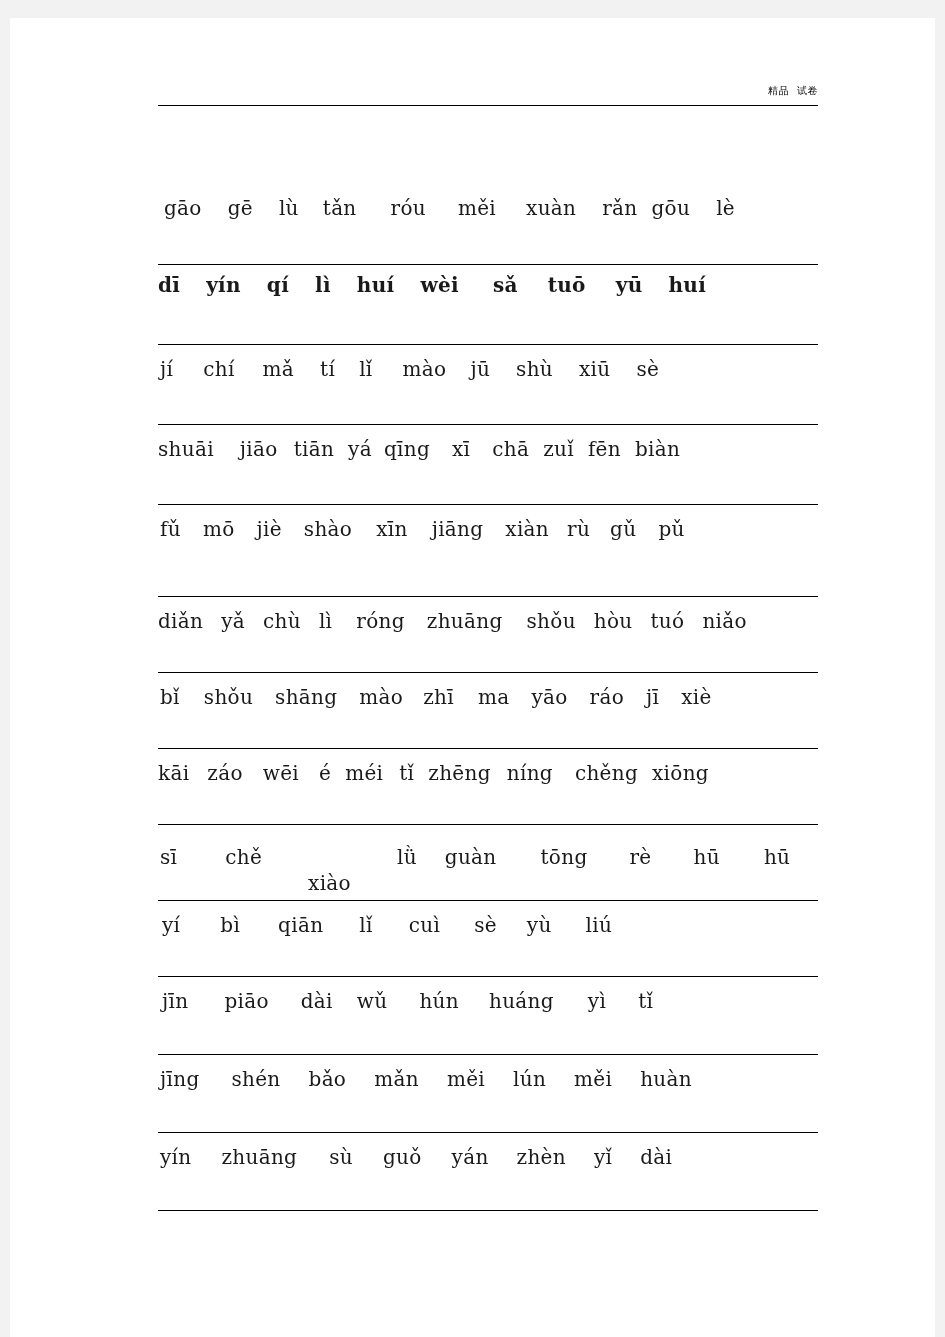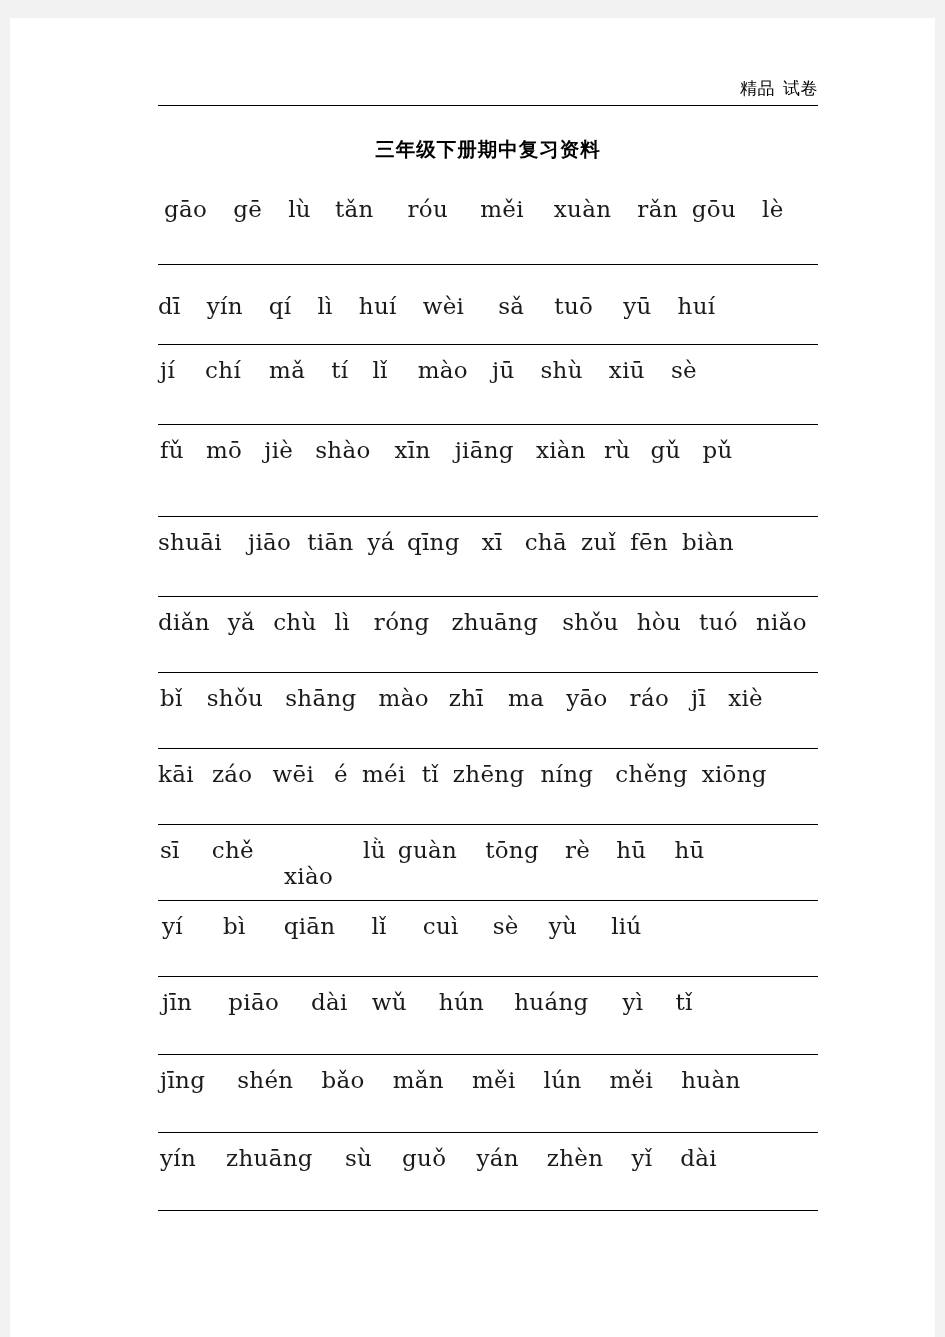--- a/index.html
+++ b/index.html
@@ -30,21 +30,21 @@
     top: 62px;
     width: 660px;
     text-align: right;
     border-bottom: 1.6px solid #000;
     padding-bottom: 2px;
     height: 26px;
     box-sizing: border-box;
   }
   .header-text {
     font-family: "DejaVu Sans", sans-serif;
-    font-size: 17px;
+    font-size: 10px;
     color: #000;
     letter-spacing: 0.5px;
     line-height: 14px;
     display: inline-block;
   }
   .header-text .gap { display:inline-block; width: 8px; }
 
   
   .doc-title {
     position: absolute;
@@ -65,21 +65,21 @@
     left: 148px;
     top: 166px;
     width: 660px;
   }
   .pyrow {
     position: relative;
     box-sizing: border-box;
     display: flex;
     align-items: flex-start;
     font-family: "DejaVu Serif", serif;
-    font-size: 23px;
+    font-size: 20px;
     color: #1a1a1a;
     letter-spacing: 0.3px;
     white-space: nowrap;
   }
   .pyrow.ruled {
     border-top: 1.4px solid #000;
   }
   .pyrow .syl {
     display: inline-block;
   }
@@ -90,36 +90,35 @@
 </style>
 </head>
 <body>
 
 <div class="page">
 
   <div class="header-band">
     <span class="header-text"><span>精品</span><span class="gap"></span><span>试卷</span></span>
   </div>
 
-  <div class="doc-title">三年级下册期中复习资料</div>
 
   <div class="rows" id="rows-host">
       <div class="pyrow" style="height: 80px; padding-top: 12px; padding-left: 6px;">
         <span class="syl" style="margin-left: 0px;">gāo</span>
         <span class="syl" style="margin-left: 26px;">gē</span>
         <span class="syl" style="margin-left: 26px;">lù</span>
         <span class="syl" style="margin-left: 24px;">tǎn</span>
         <span class="syl" style="margin-left: 34px;">róu</span>
         <span class="syl" style="margin-left: 32px;">měi</span>
         <span class="syl" style="margin-left: 30px;">xuàn</span>
         <span class="syl" style="margin-left: 26px;">rǎn</span>
         <span class="syl" style="margin-left: 14px;">gōu</span>
         <span class="syl" style="margin-left: 26px;">lè</span>
       </div>
-      <div class="pyrow ruled" style="height: 80px; padding-top: 28px; padding-left: 0px;">
+      <div class="pyrow ruled" style="height: 80px; padding-top: 8px; padding-left: 0px; font-weight: bold;">
         <span class="syl" style="margin-left: 0px;">dī</span>
         <span class="syl" style="margin-left: 26px;">yín</span>
         <span class="syl" style="margin-left: 26px;">qí</span>
         <span class="syl" style="margin-left: 26px;">lì</span>
         <span class="syl" style="margin-left: 26px;">huí</span>
         <span class="syl" style="margin-left: 26px;">wèi</span>
         <span class="syl" style="margin-left: 34px;">sǎ</span>
         <span class="syl" style="margin-left: 30px;">tuō</span>
         <span class="syl" style="margin-left: 30px;">yū</span>
         <span class="syl" style="margin-left: 26px;">huí</span>
@@ -129,44 +128,44 @@
         <span class="syl" style="margin-left: 30px;">chí</span>
         <span class="syl" style="margin-left: 28px;">mǎ</span>
         <span class="syl" style="margin-left: 26px;">tí</span>
         <span class="syl" style="margin-left: 24px;">lǐ</span>
         <span class="syl" style="margin-left: 30px;">mào</span>
         <span class="syl" style="margin-left: 24px;">jū</span>
         <span class="syl" style="margin-left: 26px;">shù</span>
         <span class="syl" style="margin-left: 26px;">xiū</span>
         <span class="syl" style="margin-left: 26px;">sè</span>
       </div>
+      <div class="pyrow ruled" style="height: 80px; padding-top: 12px; padding-left: 0px;">
+        <span class="syl" style="margin-left: 0px;">shuāi</span>
+        <span class="syl" style="margin-left: 26px;">jiāo</span>
+        <span class="syl" style="margin-left: 16px;">tiān</span>
+        <span class="syl" style="margin-left: 14px;">yá</span>
+        <span class="syl" style="margin-left: 12px;">qīng</span>
+        <span class="syl" style="margin-left: 22px;">xī</span>
+        <span class="syl" style="margin-left: 22px;">chā</span>
+        <span class="syl" style="margin-left: 14px;">zuǐ</span>
+        <span class="syl" style="margin-left: 14px;">fēn</span>
+        <span class="syl" style="margin-left: 14px;">biàn</span>
+      </div>
       <div class="pyrow ruled" style="height: 92px; padding-top: 12px; padding-left: 2px;">
         <span class="syl" style="margin-left: 0px;">fǔ</span>
         <span class="syl" style="margin-left: 22px;">mō</span>
         <span class="syl" style="margin-left: 22px;">jiè</span>
         <span class="syl" style="margin-left: 22px;">shào</span>
         <span class="syl" style="margin-left: 24px;">xīn</span>
         <span class="syl" style="margin-left: 24px;">jiāng</span>
         <span class="syl" style="margin-left: 22px;">xiàn</span>
         <span class="syl" style="margin-left: 18px;">rù</span>
         <span class="syl" style="margin-left: 20px;">gǔ</span>
         <span class="syl" style="margin-left: 22px;">pǔ</span>
       </div>
-      <div class="pyrow ruled" style="height: 80px; padding-top: 12px; padding-left: 0px;">
-        <span class="syl" style="margin-left: 0px;">shuāi</span>
-        <span class="syl" style="margin-left: 26px;">jiāo</span>
-        <span class="syl" style="margin-left: 16px;">tiān</span>
-        <span class="syl" style="margin-left: 14px;">yá</span>
-        <span class="syl" style="margin-left: 12px;">qīng</span>
-        <span class="syl" style="margin-left: 22px;">xī</span>
-        <span class="syl" style="margin-left: 22px;">chā</span>
-        <span class="syl" style="margin-left: 14px;">zuǐ</span>
-        <span class="syl" style="margin-left: 14px;">fēn</span>
-        <span class="syl" style="margin-left: 14px;">biàn</span>
-      </div>
       <div class="pyrow ruled" style="height: 76px; padding-top: 12px; padding-left: 0px;">
         <span class="syl" style="margin-left: 0px;">diǎn</span>
         <span class="syl" style="margin-left: 18px;">yǎ</span>
         <span class="syl" style="margin-left: 18px;">chù</span>
         <span class="syl" style="margin-left: 18px;">lì</span>
         <span class="syl" style="margin-left: 24px;">róng</span>
         <span class="syl" style="margin-left: 22px;">zhuāng</span>
         <span class="syl" style="margin-left: 24px;">shǒu</span>
         <span class="syl" style="margin-left: 18px;">hòu</span>
         <span class="syl" style="margin-left: 18px;">tuó</span>
@@ -189,21 +188,21 @@
         <span class="syl" style="margin-left: 18px;">záo</span>
         <span class="syl" style="margin-left: 20px;">wēi</span>
         <span class="syl" style="margin-left: 20px;">é</span>
         <span class="syl" style="margin-left: 14px;">méi</span>
         <span class="syl" style="margin-left: 16px;">tǐ</span>
         <span class="syl" style="margin-left: 14px;">zhēng</span>
         <span class="syl" style="margin-left: 16px;">níng</span>
         <span class="syl" style="margin-left: 22px;">chěng</span>
         <span class="syl" style="margin-left: 14px;">xiōng</span>
       </div>
-      <div class="pyrow ruled" style="height: 76px; padding-top: 12px; padding-left: 2px;">
+      <div class="pyrow ruled" style="height: 76px; padding-top: 20px; padding-left: 2px; gap: 16px;">
         <span class="syl" style="margin-left: 0px;">sī</span>
         <span class="syl" style="margin-left: 32px;">chě</span>
         <span class="syl" style="margin-left: 30px; margin-top: 26px;">xiào</span>
         <span class="syl" style="margin-left: 30px;">lǜ</span>
         <span class="syl" style="margin-left: 12px;">guàn</span>
         <span class="syl" style="margin-left: 28px;">tōng</span>
         <span class="syl" style="margin-left: 26px;">rè</span>
         <span class="syl" style="margin-left: 26px;">hū</span>
         <span class="syl" style="margin-left: 28px;">hū</span>
       </div>

